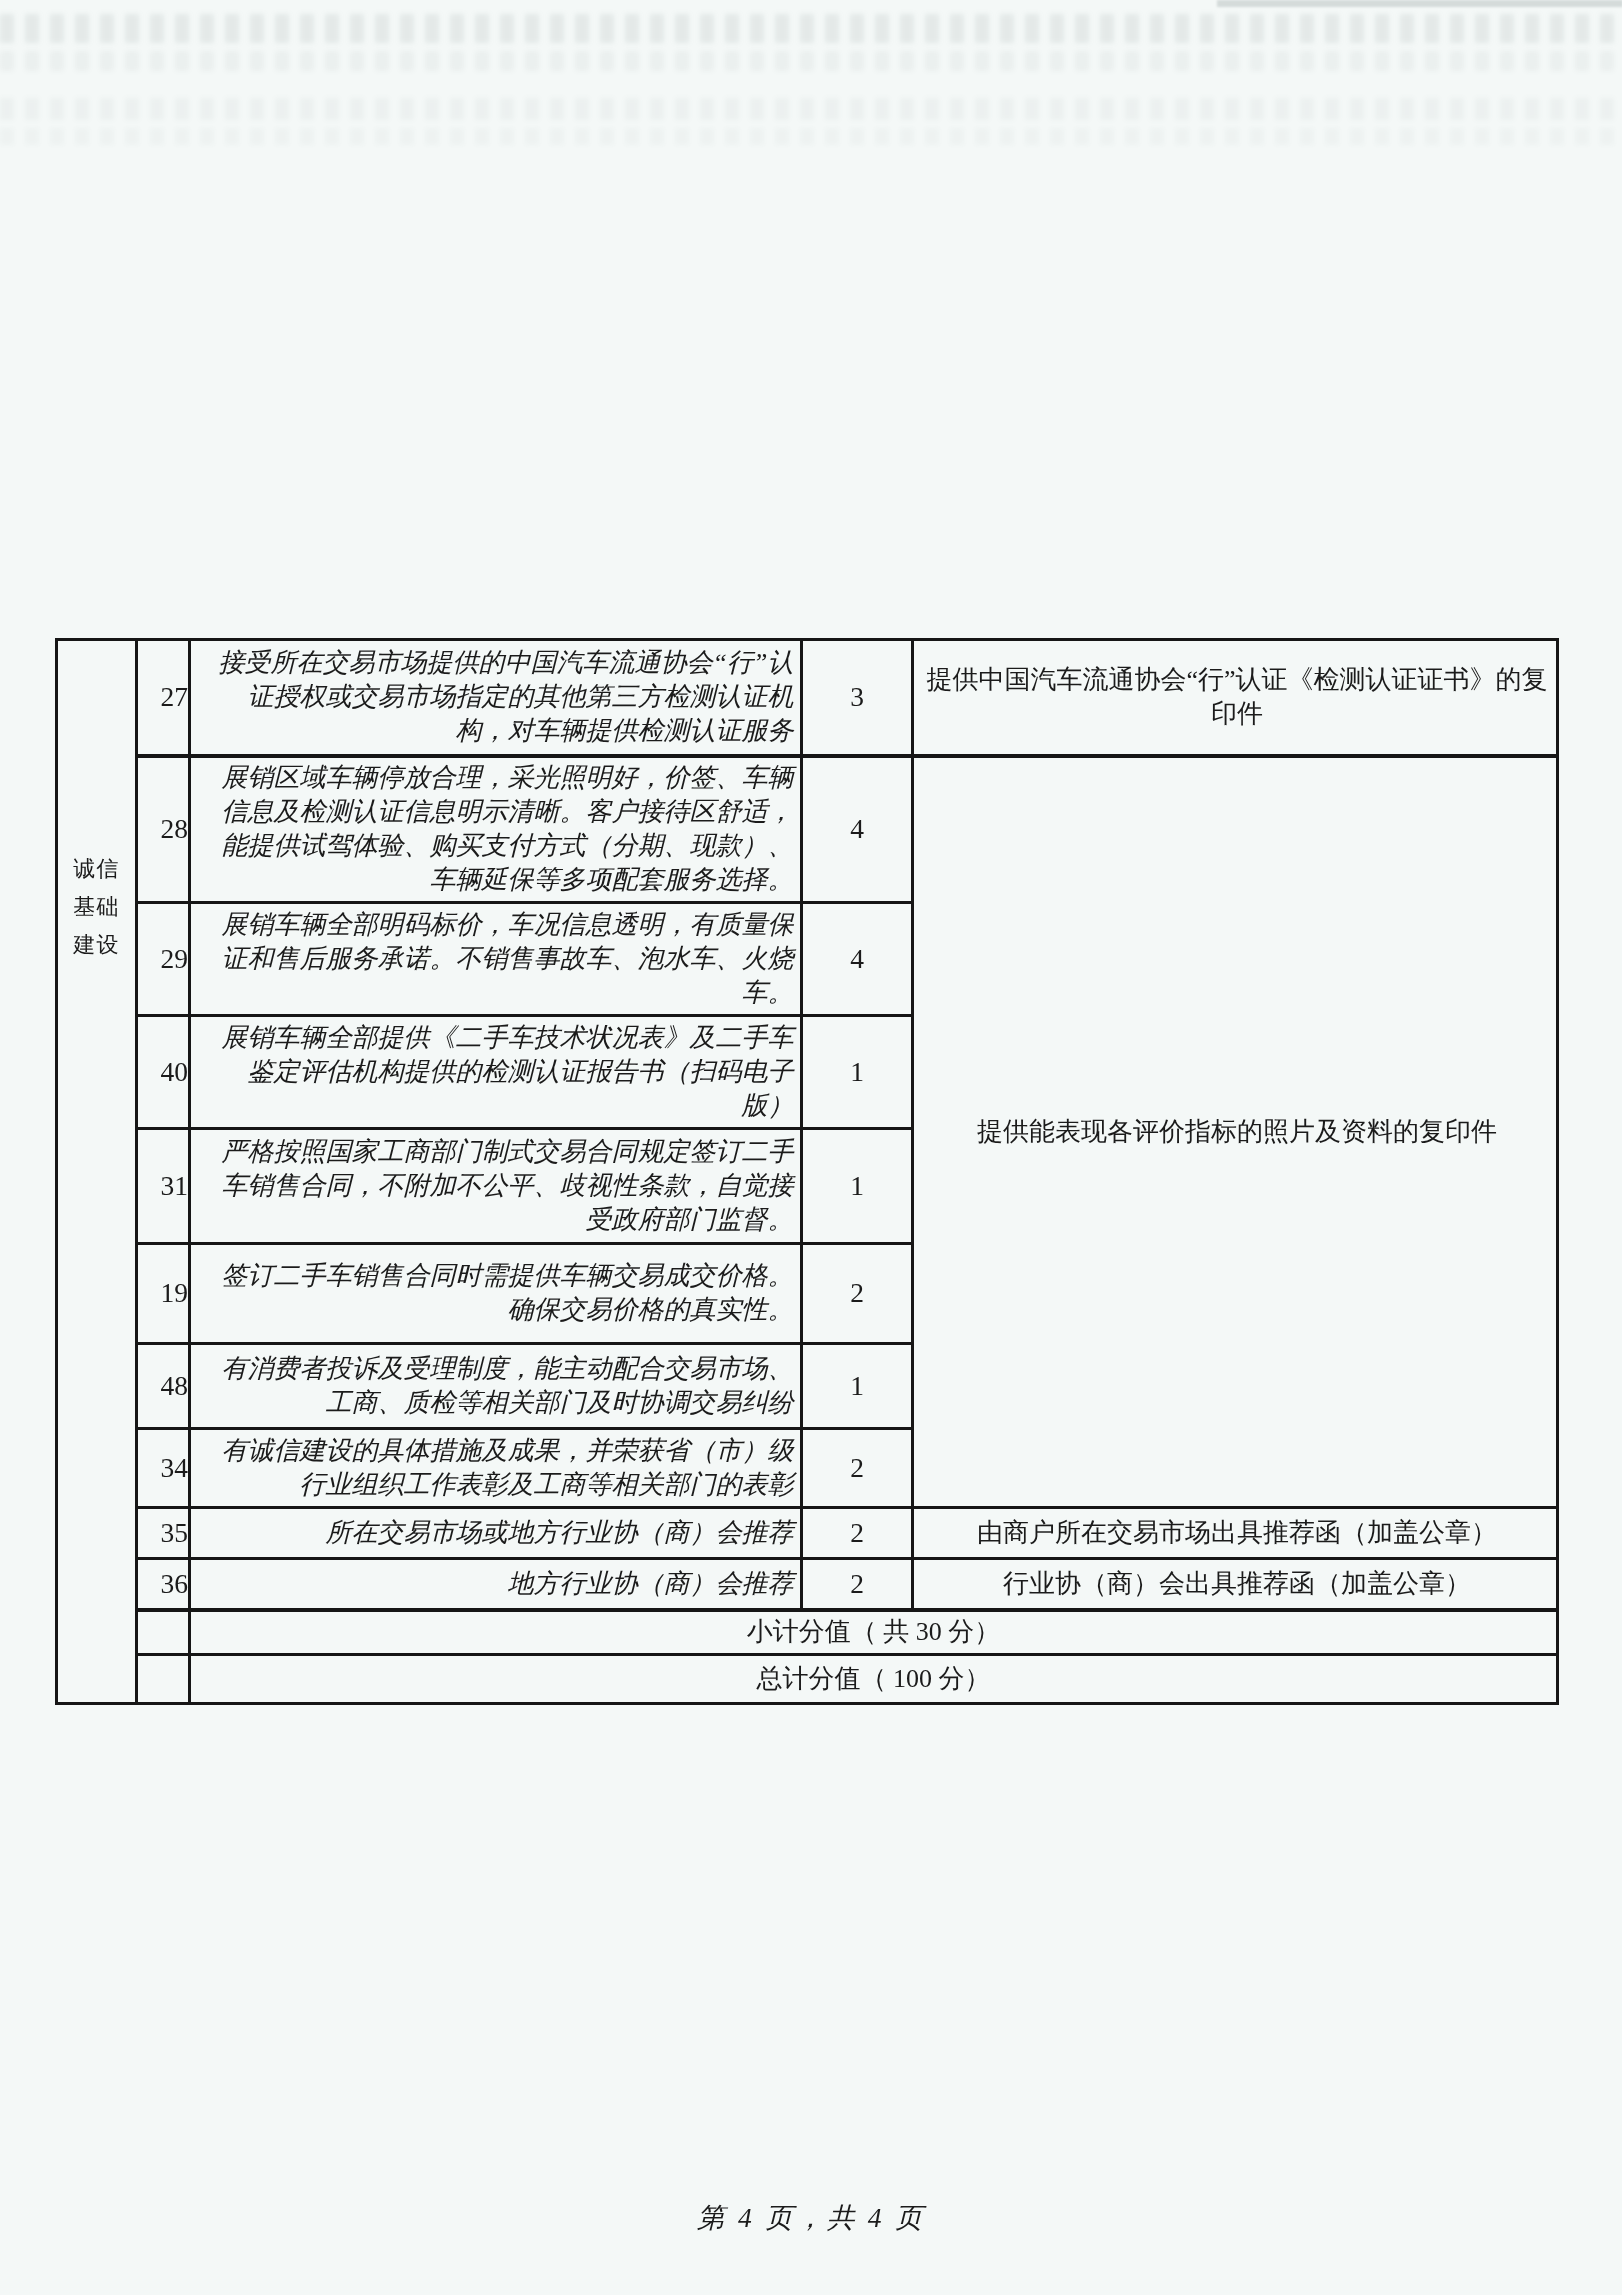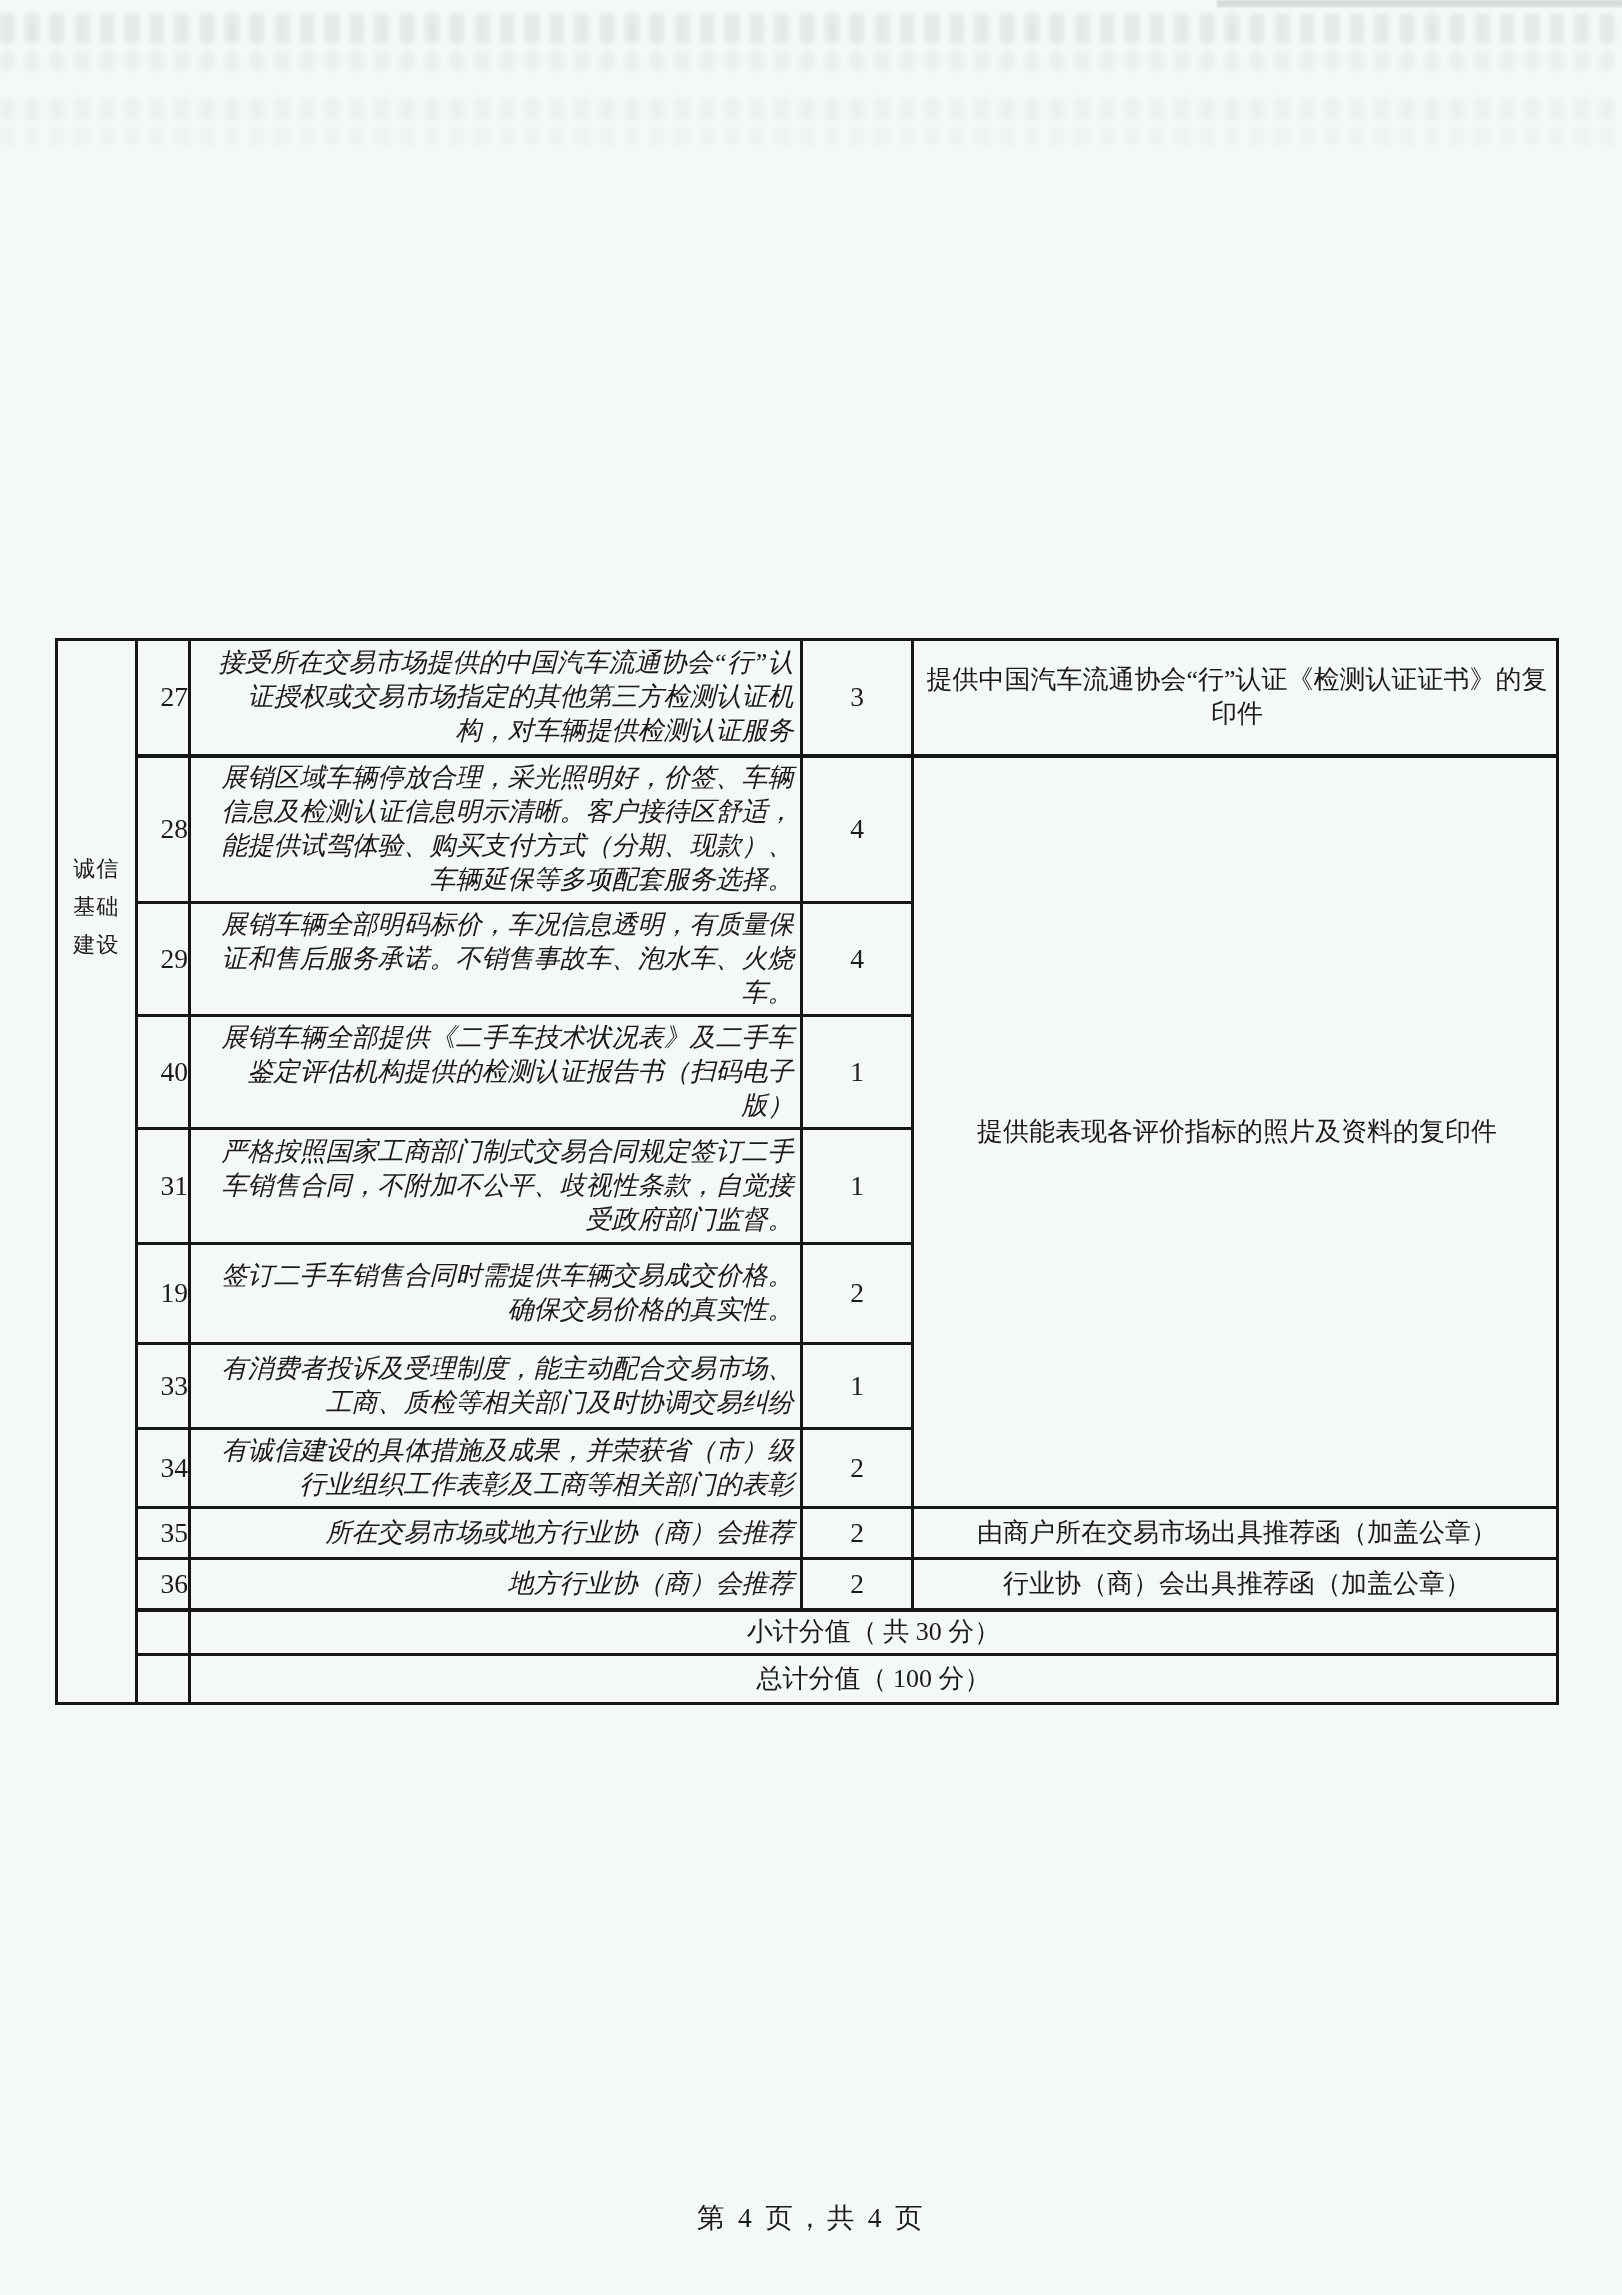--- a/index.html
+++ b/index.html
@@ -78,20 +78,21 @@
     padding:0;
   }
   tr.thick td{border-top-width:4.6px;}
 
   .footer{
     position:absolute;
     top:2200px;left:0;width:1623px;
     text-align:center;
     font-size:27.5px;
     letter-spacing:3.3px;
+    font-style:italic;
   }
 </style>
 </head>
 <body>
 
 <div class="topline"></div>
 <div class="ghost g1"></div>
 <div class="ghost g2"></div>
 <div class="ghost g3"></div>
 <div class="ghost g4"></div>
@@ -143,21 +144,21 @@
     <td class="score">1</td>
   </tr>
 
   <tr style="height:100px">
     <td class="num">19</td>
     <td class="crit">签订二手车销售合同时需提供车辆交易成交价格。确保交易价格的真实性。</td>
     <td class="score">2</td>
   </tr>
 
   <tr style="height:85px">
-    <td class="num">33</td>
+    <td class="num">48</td>
     <td class="crit">有消费者投诉及受理制度，能主动配合交易市场、工商、质检等相关部门及时协调交易纠纷</td>
     <td class="score">1</td>
   </tr>
 
   <tr style="height:76px">
     <td class="num">34</td>
     <td class="crit">有诚信建设的具体措施及成果，并荣获省（市）级行业组织工作表彰及工商等相关部门的表彰</td>
     <td class="score">2</td>
   </tr>
 

